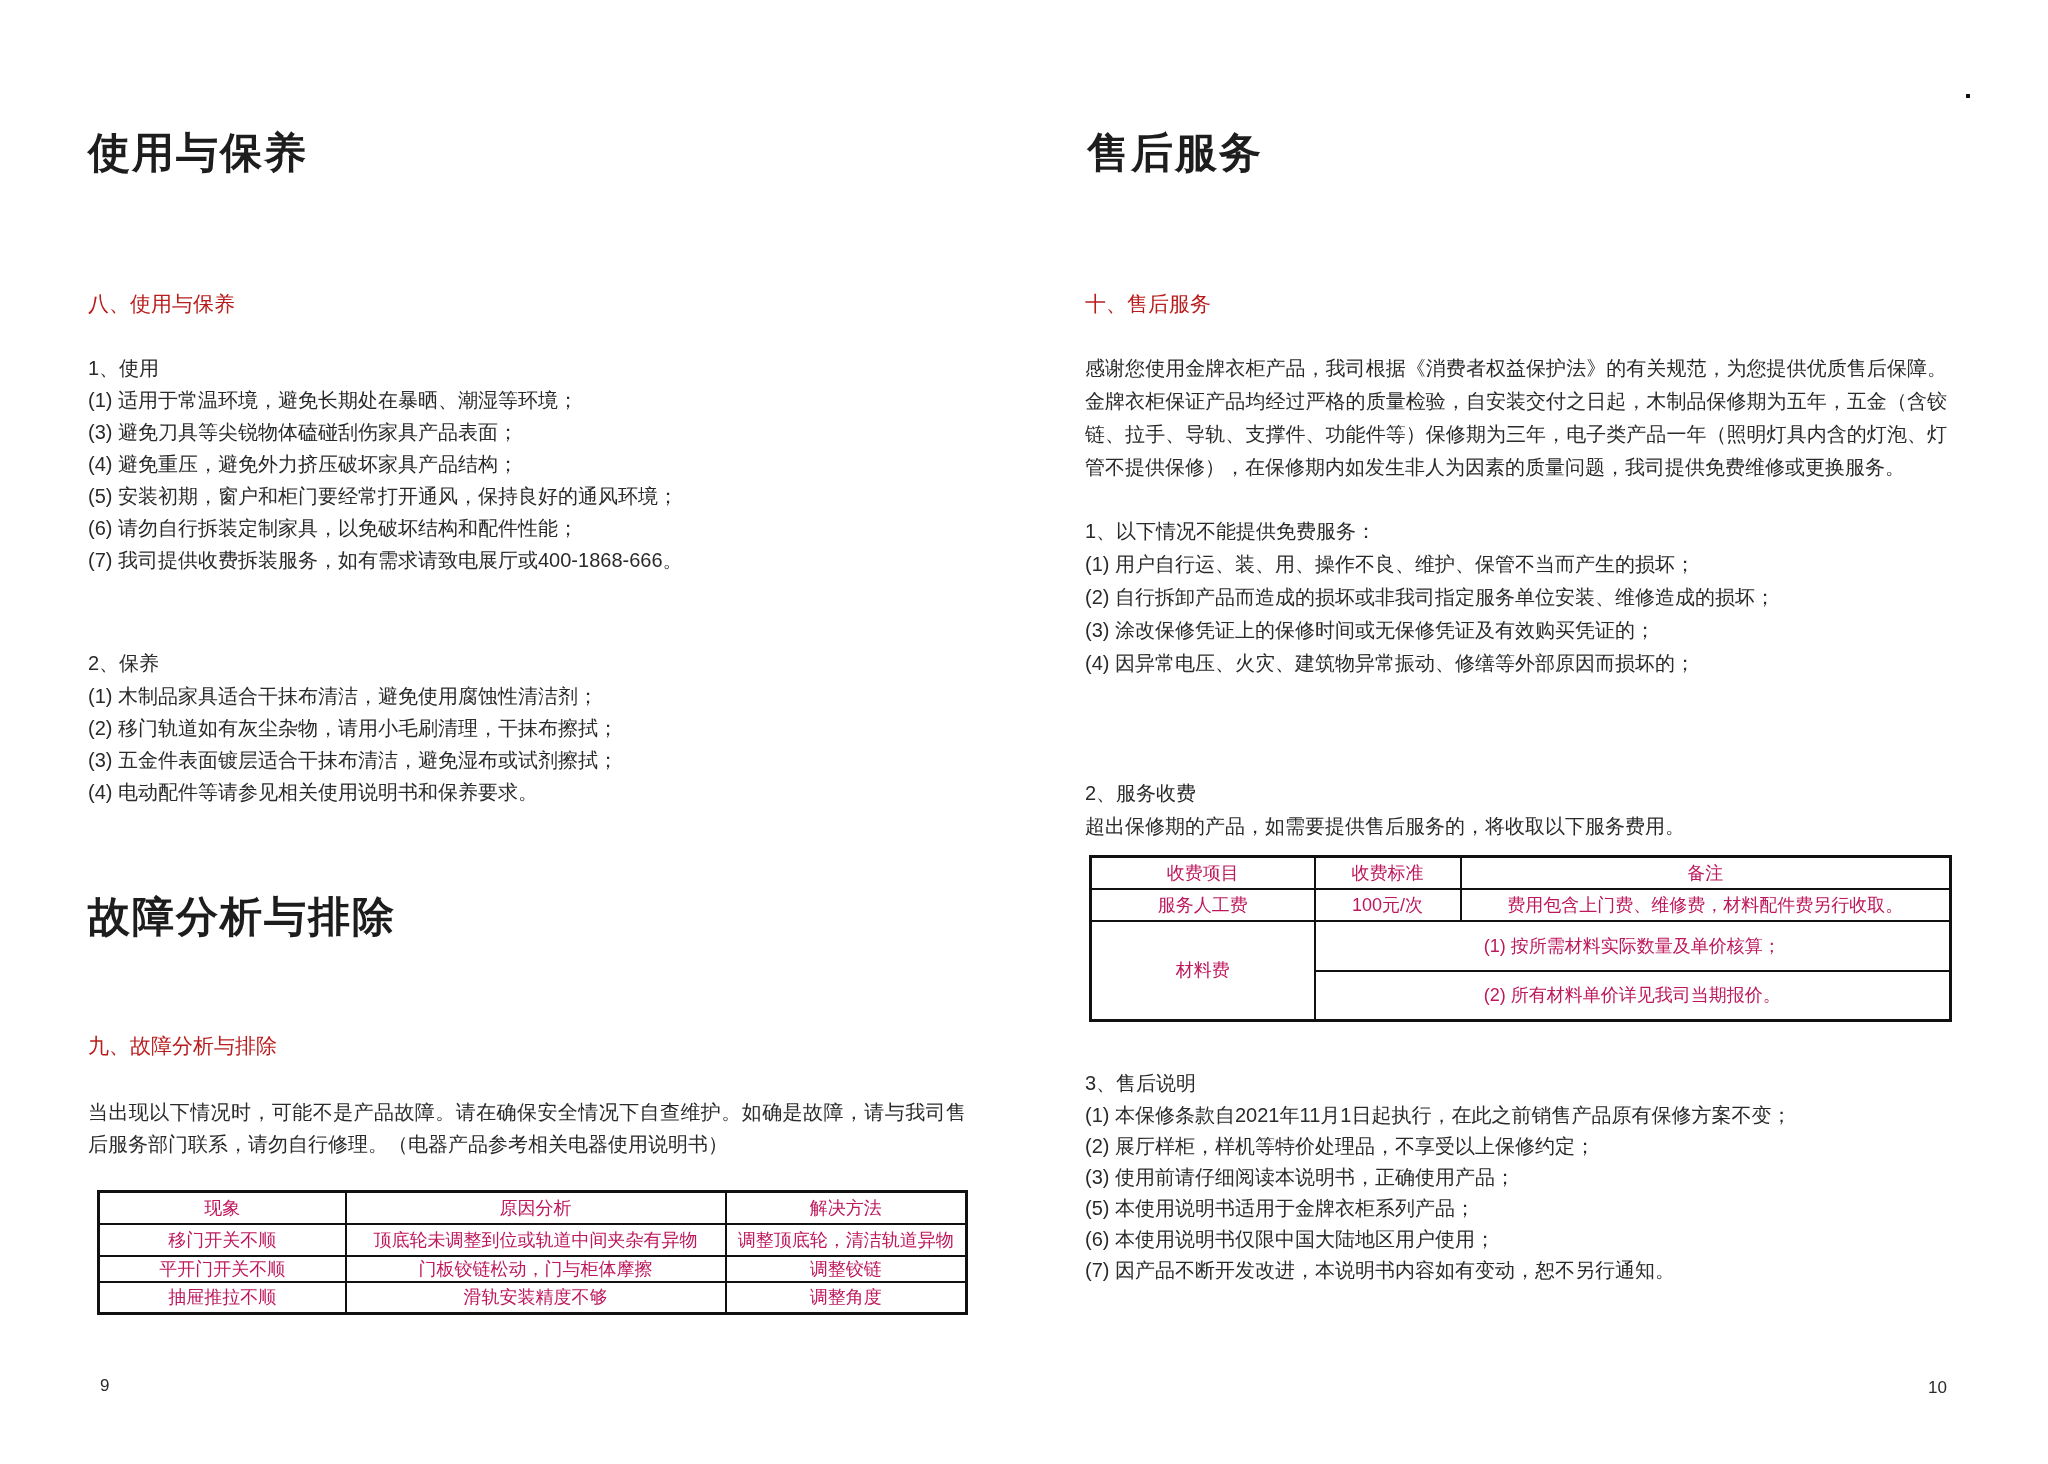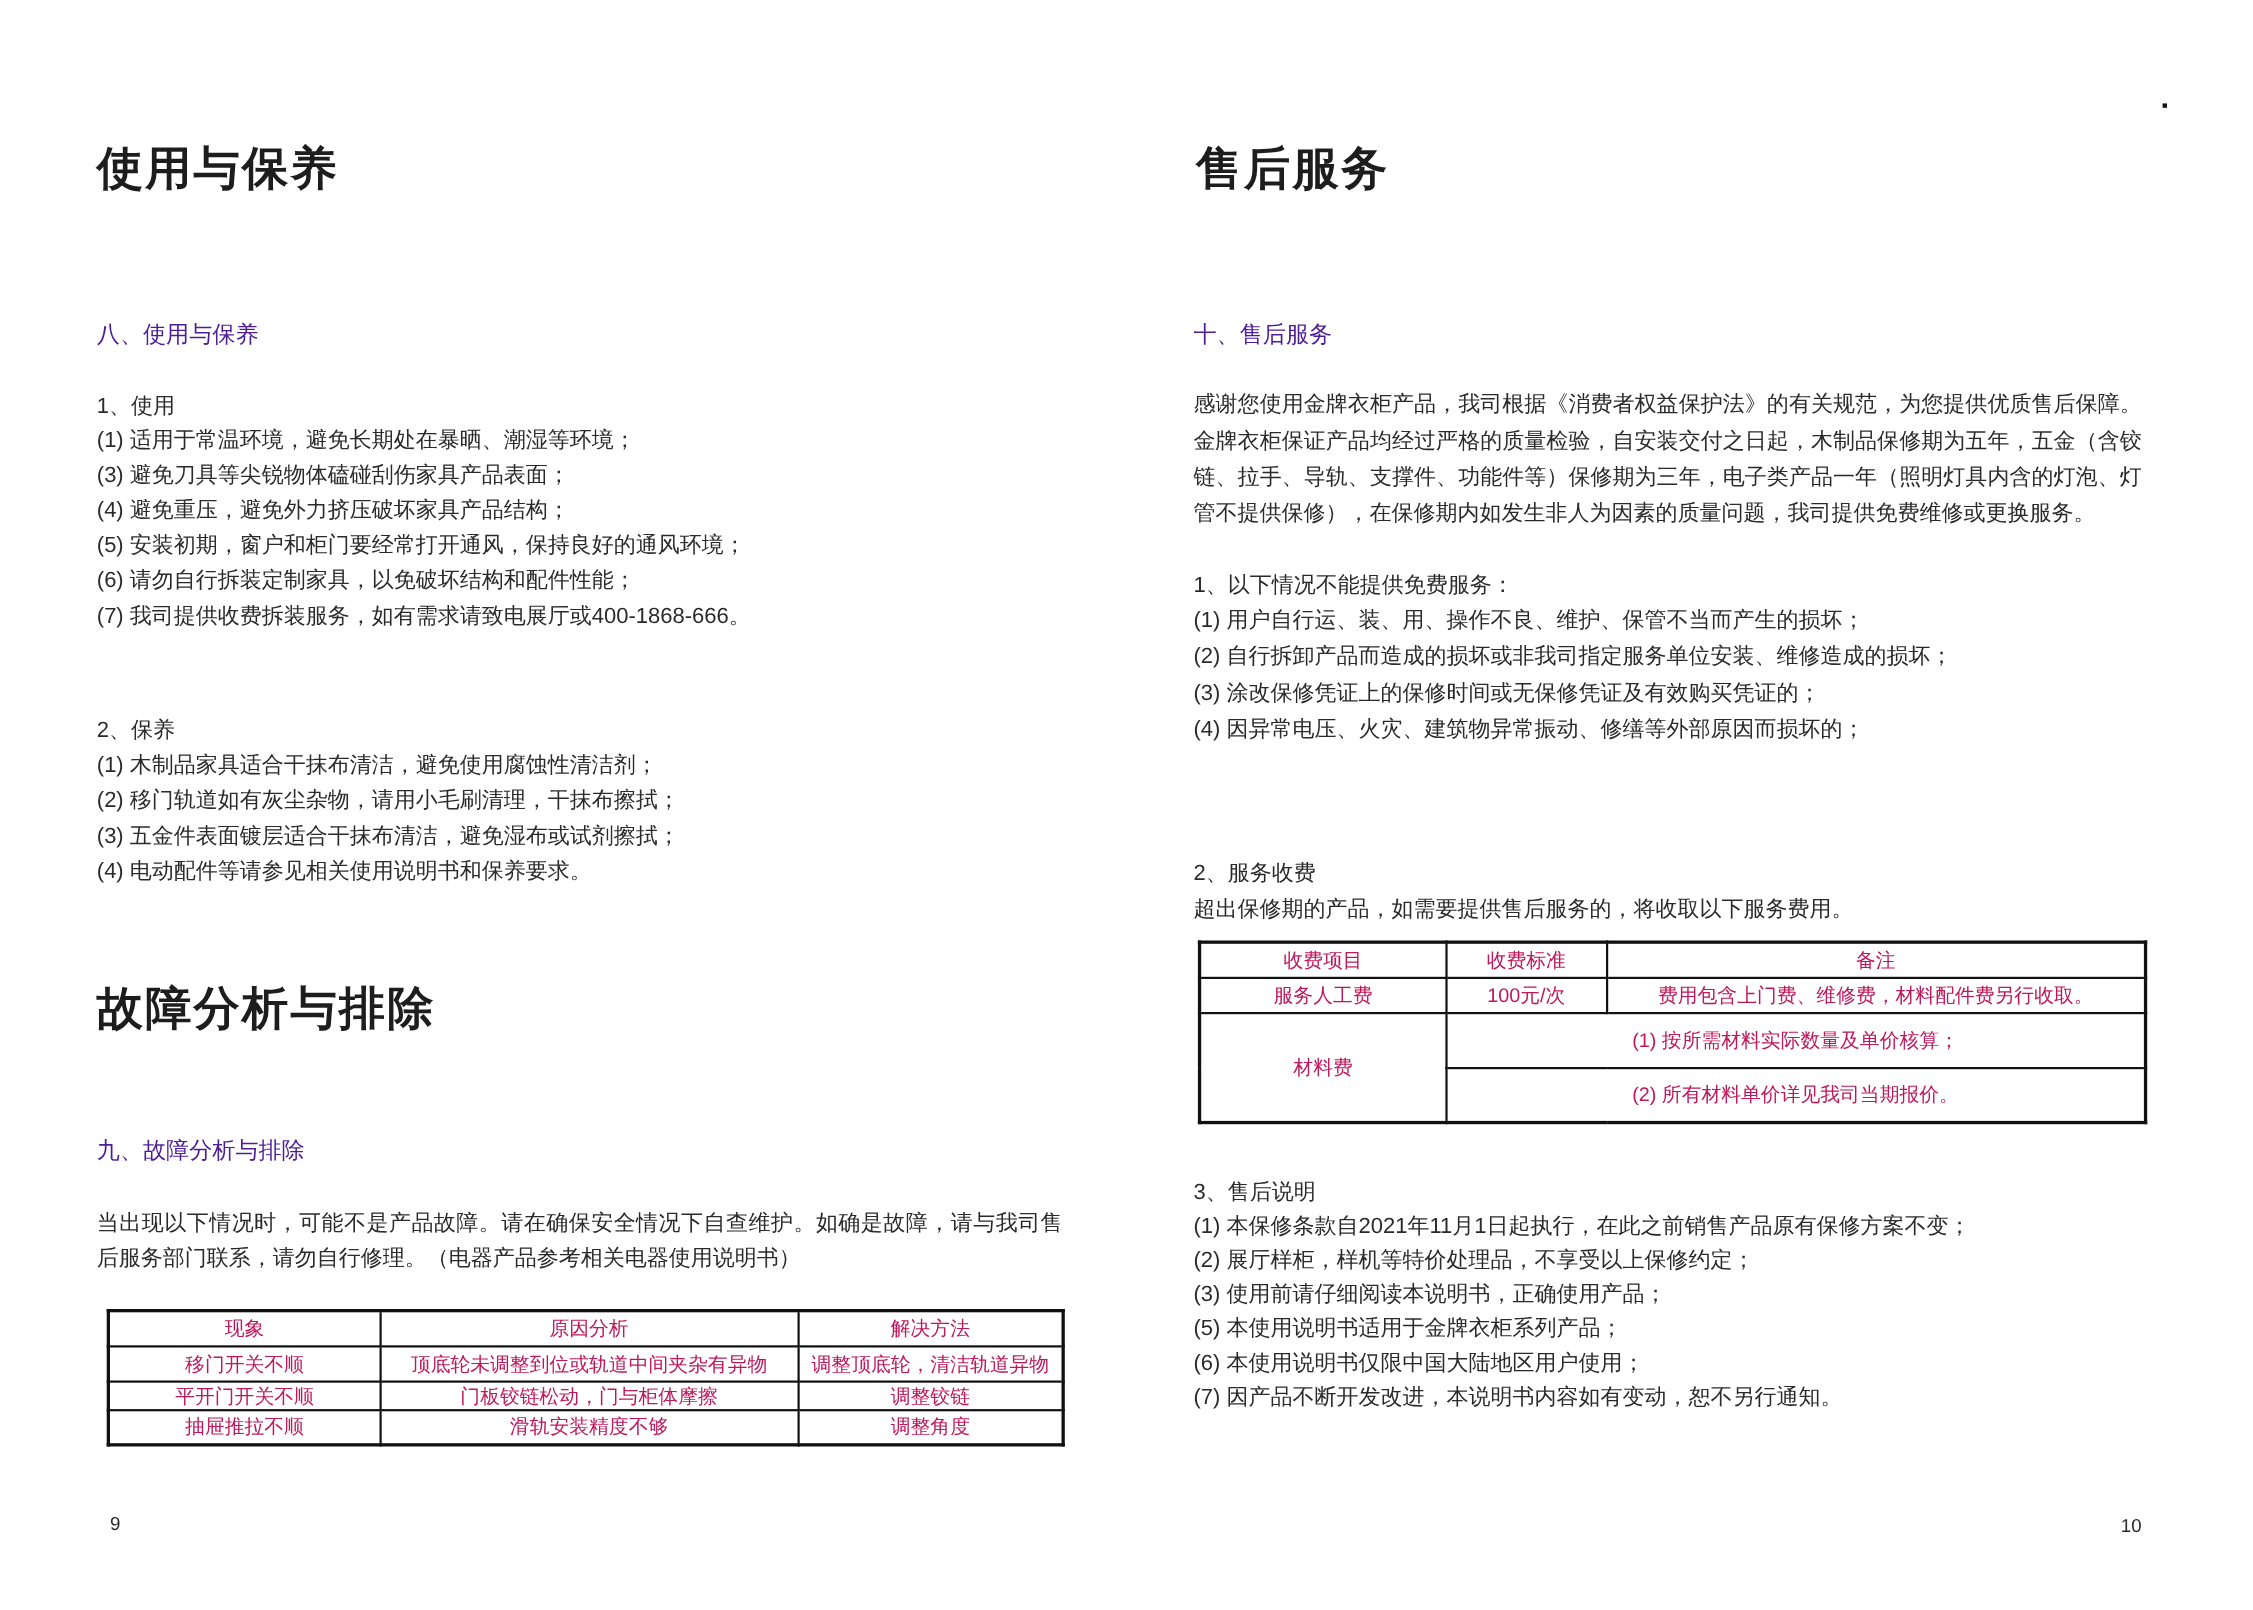--- a/index.html
+++ b/index.html
@@ -15,21 +15,21 @@
   .big-title{
     font-size:42px;
     font-weight:700;
     color:#1d1d1d;
     letter-spacing:2px;
     line-height:1.2;
     white-space:nowrap;
   }
   .sec-heading{
     font-size:21px;
-    color:#4c1d95;
+    color:#b91c1c;
     white-space:nowrap;
   }
   .subtitle{
     font-size:20px;
     color:#2a2a2a;
     white-space:nowrap;
     text-align:right;
   }
   .body-text{
     font-size:20px;

